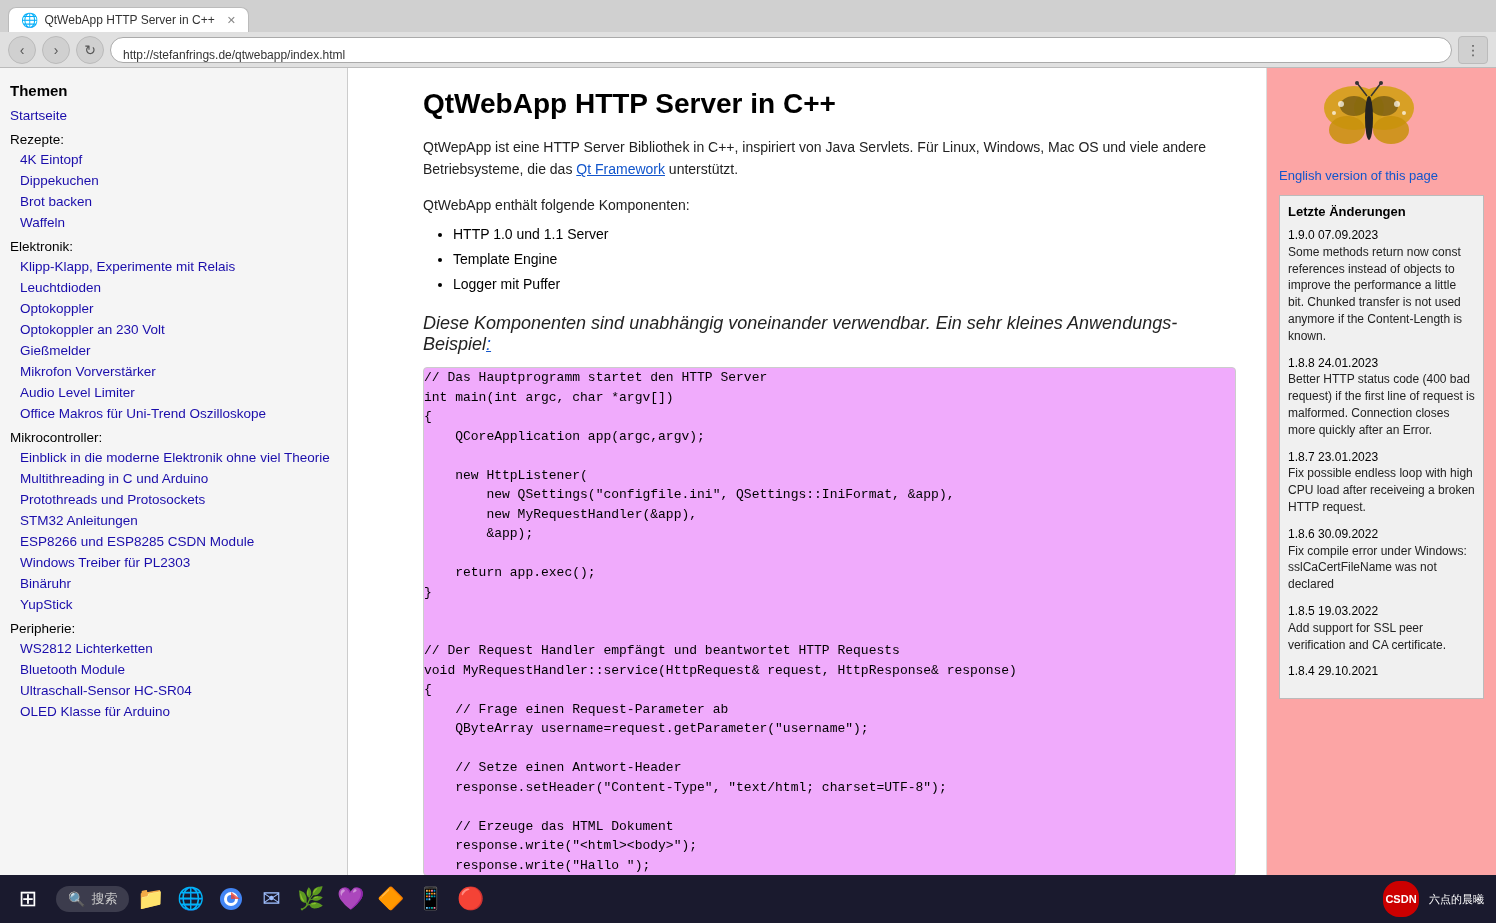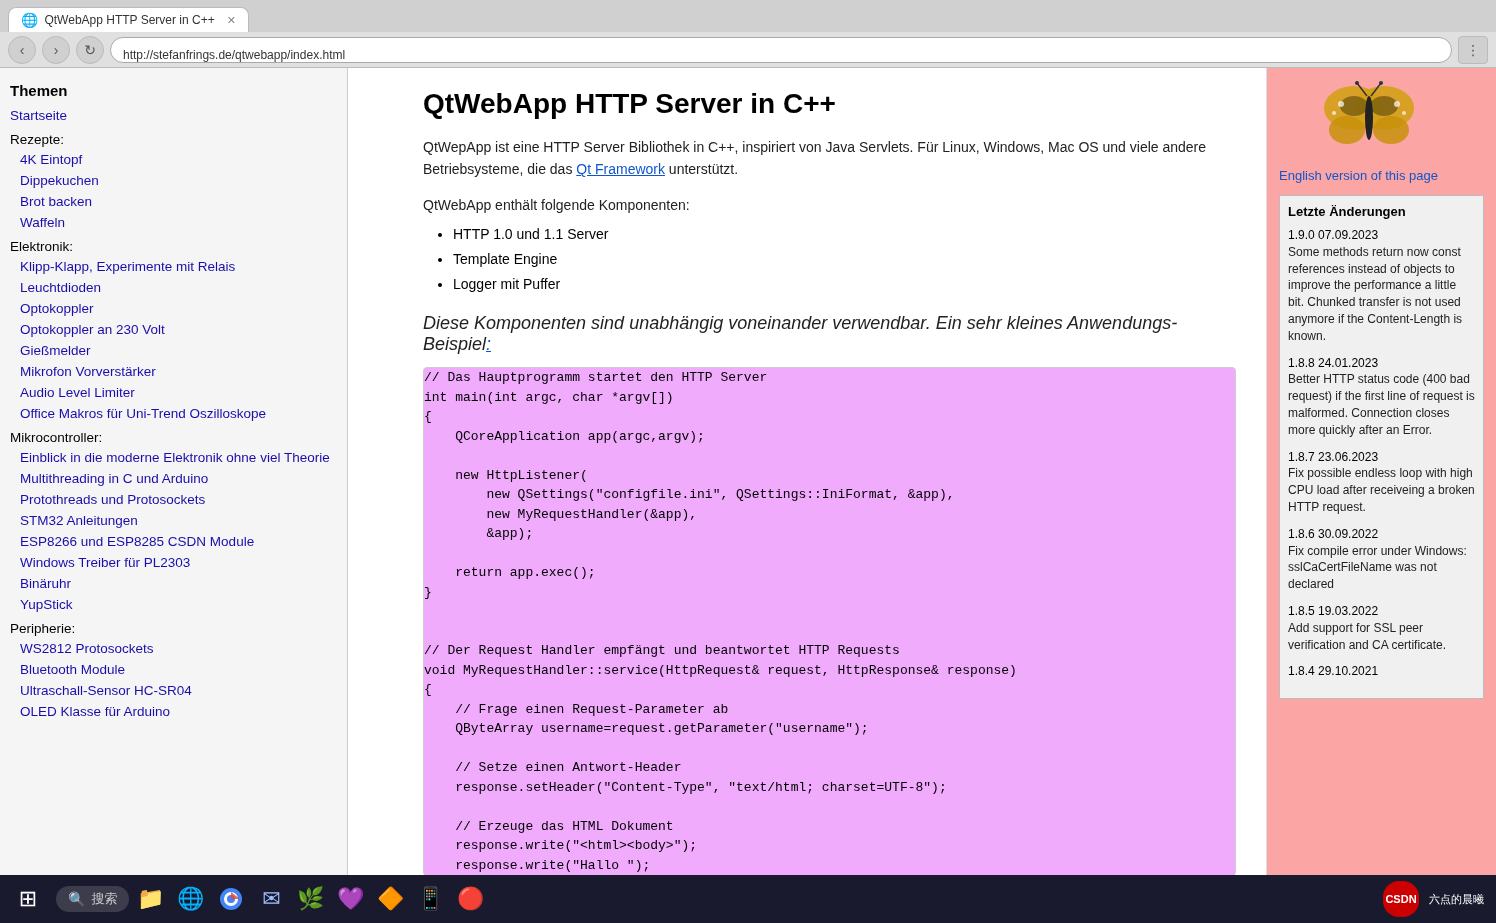--- a/index.html
+++ b/index.html
@@ -329,21 +329,21 @@
     <div class="sidebar-section-label">Mikrocontroller:</div>
     <div class="sidebar-item">Einblick in die moderne Elektronik ohne viel Theorie</div>
     <div class="sidebar-item">Multithreading in C und Arduino</div>
     <div class="sidebar-item">Protothreads und Protosockets</div>
     <div class="sidebar-item">STM32 Anleitungen</div>
     <div class="sidebar-item">ESP8266 und ESP8285 CSDN Module</div>
     <div class="sidebar-item">Windows Treiber für PL2303</div>
     <div class="sidebar-item">Binäruhr</div>
     <div class="sidebar-item">YupStick</div>
     <div class="sidebar-section-label">Peripherie:</div>
-    <div class="sidebar-item">WS2812 Protosockets</div>
+    <div class="sidebar-item">WS2812 Lichterketten</div>
     <div class="sidebar-item">Bluetooth Module</div>
     <div class="sidebar-item">Ultraschall-Sensor HC-SR04</div>
     <div class="sidebar-item">OLED Klasse für Arduino</div>
   </div>
 
   <div class="content-area">
     <div class="main-content">
       <h1 class="page-title">QtWebApp HTTP Server in C++</h1>
 
       <p class="intro-text">
@@ -430,21 +430,21 @@
           <div class="changelog-version">1.9.0 07.09.2023</div>
           <div>Some methods return now const references instead of objects to improve the performance a little bit. Chunked transfer is not used anymore if the Content-Length is known.</div>
         </div>
 
         <div class="changelog-entry">
           <div class="changelog-version">1.8.8 24.01.2023</div>
           <div>Better HTTP status code (400 bad request) if the first line of request is malformed. Connection closes more quickly after an Error.</div>
         </div>
 
         <div class="changelog-entry">
-          <div class="changelog-version">1.8.7 23.06.2023</div>
+          <div class="changelog-version">1.8.7 23.01.2023</div>
           <div>Fix possible endless loop with high CPU load after receiveing a broken HTTP request.</div>
         </div>
 
         <div class="changelog-entry">
           <div class="changelog-version">1.8.6 30.09.2022</div>
           <div>Fix compile error under Windows: sslCaCertFileName was not declared</div>
         </div>
 
         <div class="changelog-entry">
           <div class="changelog-version">1.8.5 19.03.2022</div>

